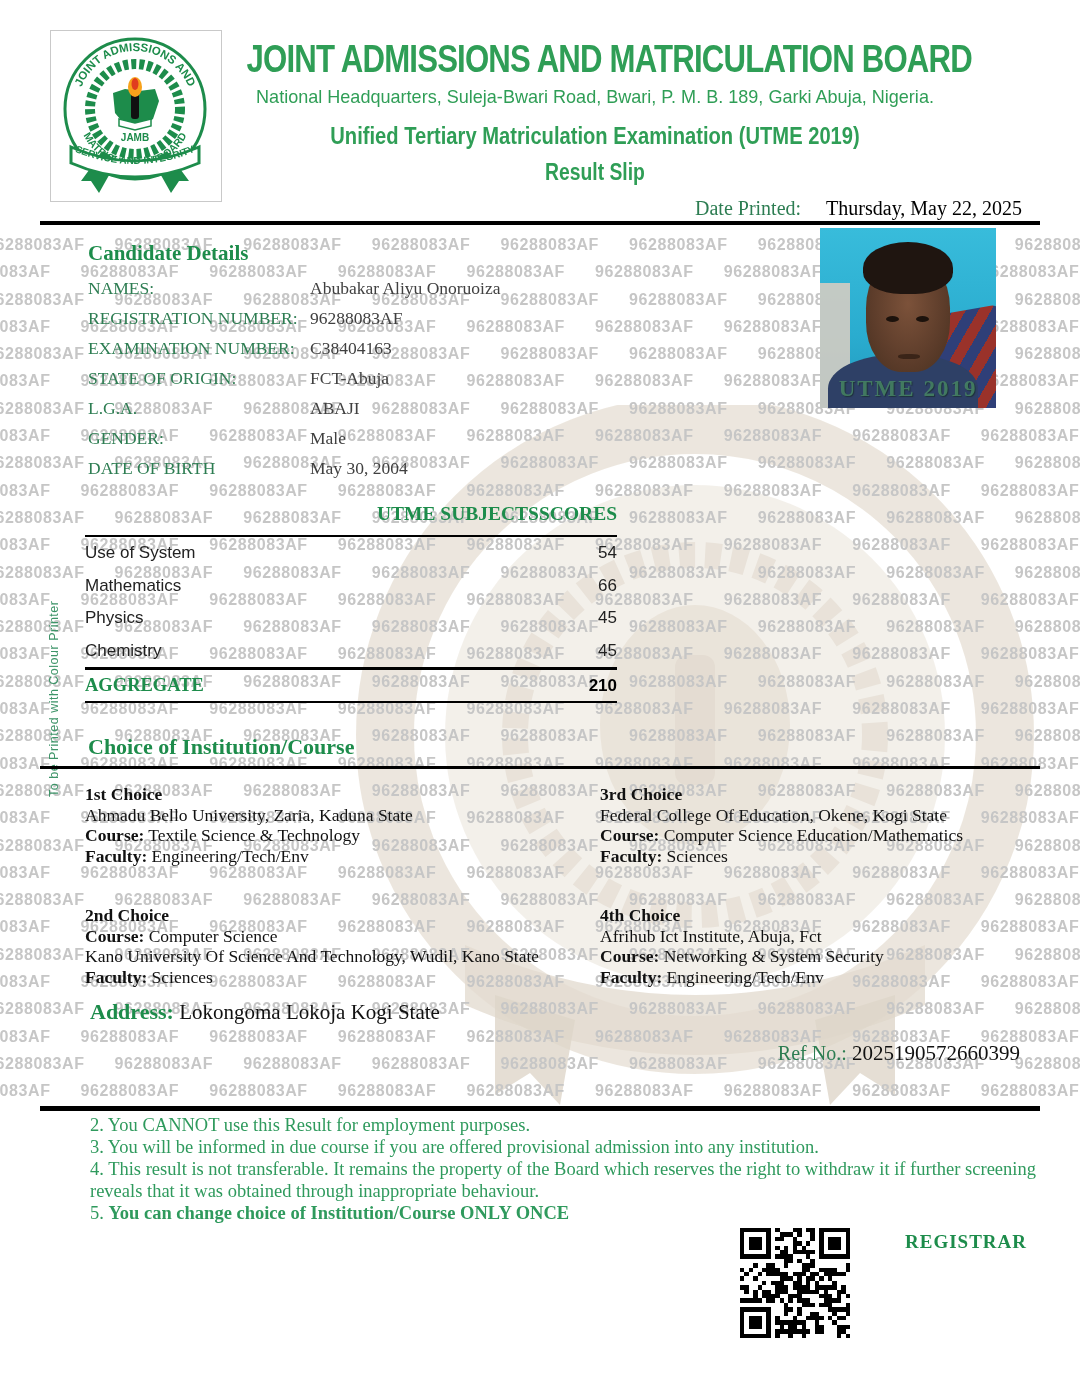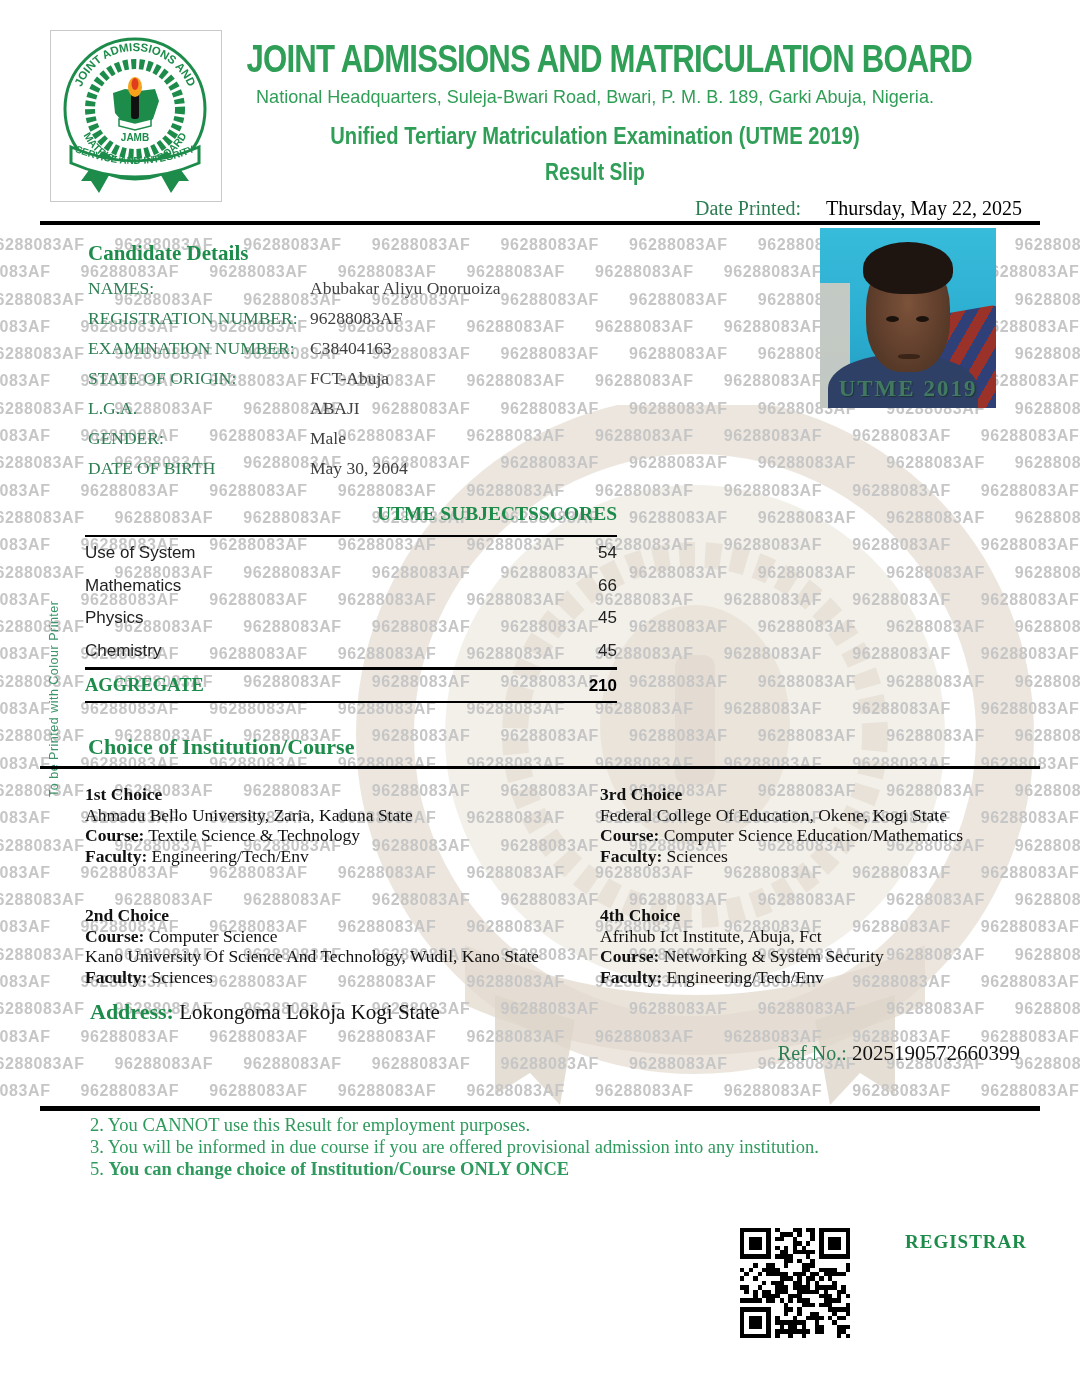--- a/index.html
+++ b/index.html
@@ -315,20 +315,21 @@
   <div class="abs refno">
     <span class="lbl">Ref No.:</span>
     <span class="val">2025190572660399</span>
   </div>
 
   <div class="abs rule hr2"></div>
 
   <div class="abs notes">
     <div>2. You CANNOT use this Result for employment purposes.</div>
     <div>3. You will be informed in due course if you are offered provisional admission into any institution.</div>
+    <div>4. This result is not transferable. It remains the property of the Board which reserves the right to withdraw it if further screening reveals  that it was obtained through inappropriate behaviour.</div>
     <div class="note5"><span>5. </span><b>You can change choice of Institution/Course ONLY ONCE</b></div>
   </div>
 
   <svg class="abs qr" id="qr-code" viewBox="0 0 25 25" shape-rendering="crispEdges">
       <rect x="0" y="0" width="25" height="25" fill="#fff"></rect>
       <rect x="8" y="0" width="1" height="1" fill="#000"></rect>
       <rect x="12" y="0" width="1" height="1" fill="#000"></rect>
       <rect x="13" y="0" width="1" height="1" fill="#000"></rect>
       <rect x="15" y="0" width="1" height="1" fill="#000"></rect>
       <rect x="16" y="0" width="1" height="1" fill="#000"></rect>

